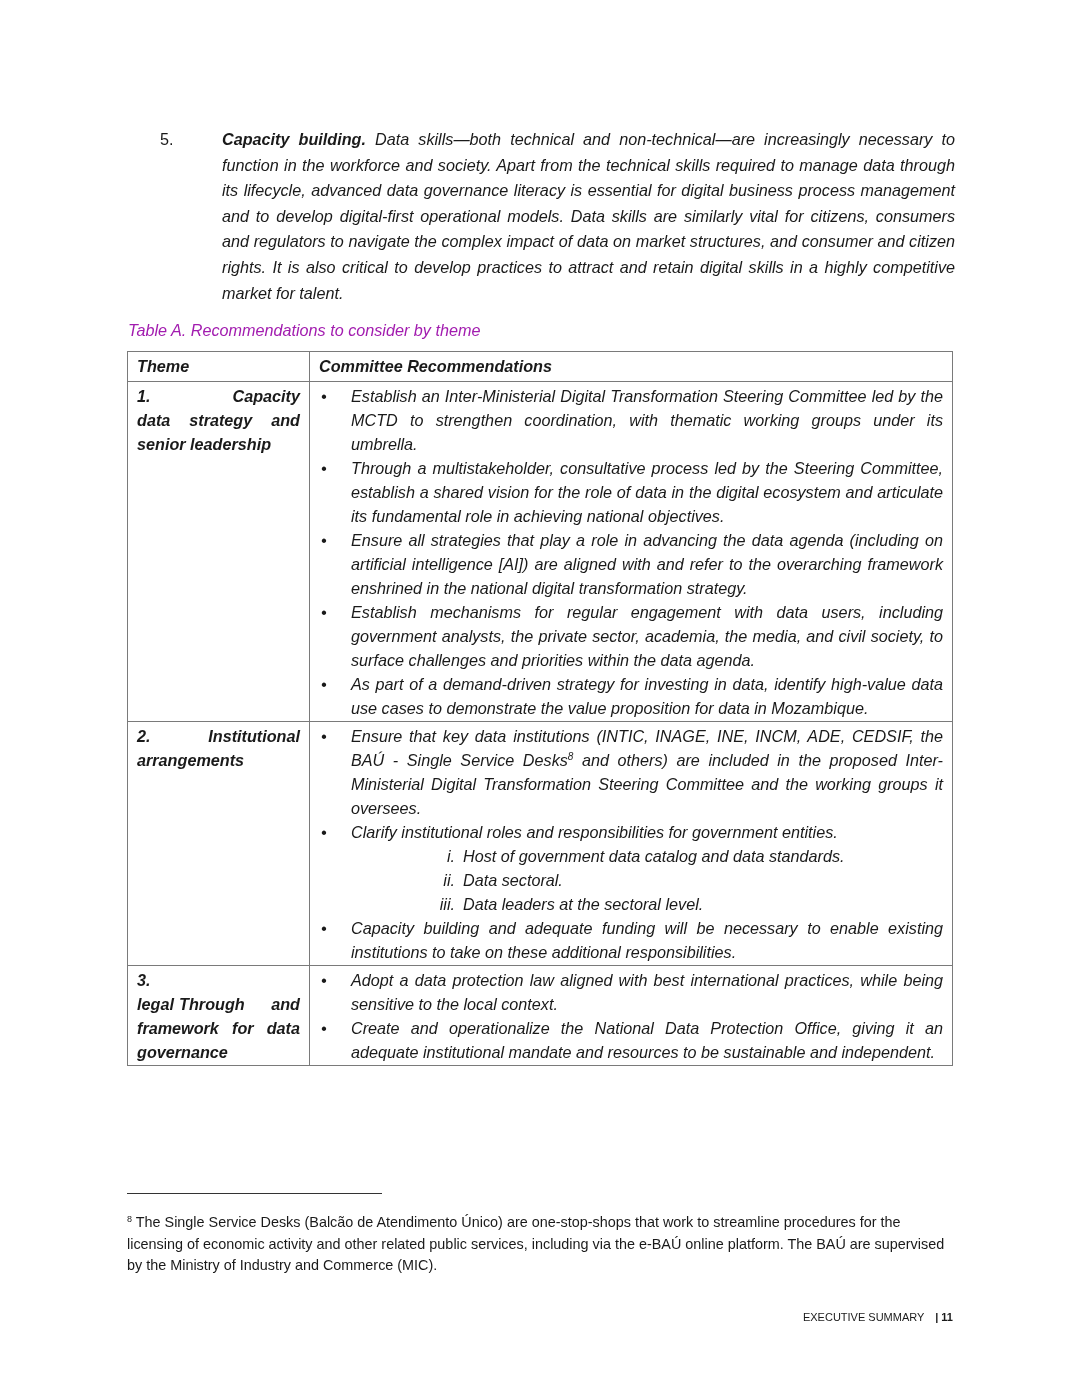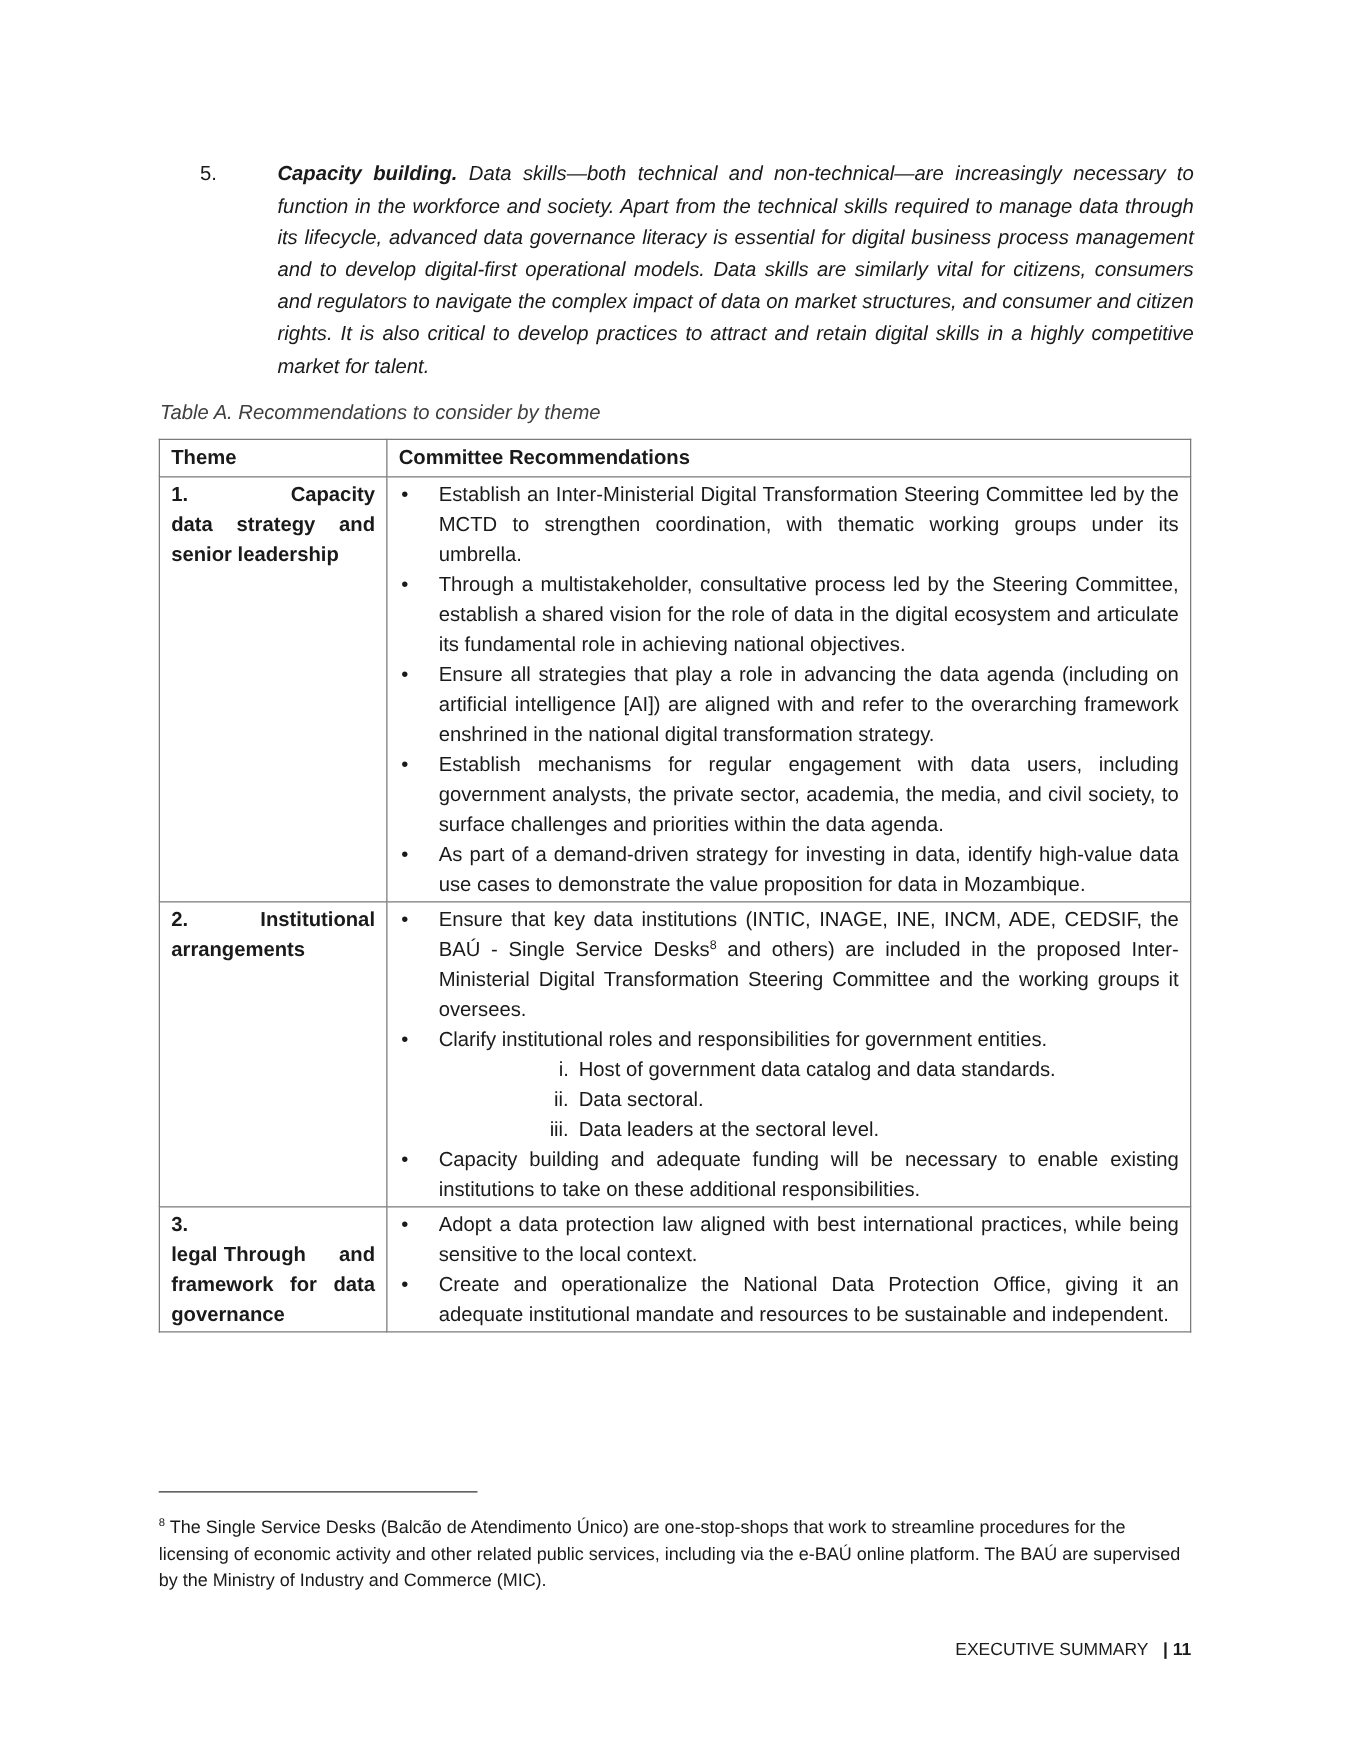--- a/index.html
+++ b/index.html
@@ -9,47 +9,47 @@
   }
   .para {
     position: absolute; left: 160px; top: 127px; width: 795px;
     font-size: 16.2px; line-height: 25.6px;
   }
   .para .num { position: absolute; left: 0; top: 0; }
   .para .body { margin-left: 62px; text-align: justify; font-style: italic; }
   .para .lead { font-weight: bold; }
   .caption {
     position: absolute; left: 128px; top: 321px;
-    font-style: italic; color: #404040; font-size: 16.2px;
+    font-style: italic; color: #a21caf; font-size: 16.2px;
   }
   table.rec {
     position: absolute; left: 127px; top: 351px; width: 826px;
     border-collapse: collapse; font-size: 16.2px; line-height: 24px;
   }
   table.rec td, table.rec th {
-    border: 1px solid #7a7a7a; vertical-align: top; padding: 2px 9px 1px 9px;
+    border: 1px solid #7a7a7a; vertical-align: top; padding: 2px 9px 1px 9px; font-style: italic;
   }
   table.rec th { text-align: left; font-weight: bold; padding-top: 2px; padding-bottom: 3px; }
   table.rec td.theme { width: 163px; font-weight: bold; text-align: justify; text-align-last: left; }
   .theme-num { display: inline-block; width: 60px; }
   .theme-rest1 { float: right; }
   ul.recs { list-style: none; margin: 0; padding: 0; }
   ul.recs > li { position: relative; padding-left: 32px; text-align: justify; }
   ul.recs > li .bullet { position: absolute; left: 2px; top: 0; }
   ol.sub { list-style: none; margin: 0; padding: 0; }
   ol.sub li { position: relative; padding-left: 112px; }
   ol.sub li .rn { position: absolute; left: 40px; width: 64px; text-align: right; }
   .fn-rule { position: absolute; left: 127px; top: 1193px; width: 255px; height: 0; border-top: 1.5px solid #333; }
   .footnote {
     position: absolute; left: 127px; top: 1212px; width: 830px;
     font-size: 14.4px; line-height: 21.5px;
   }
   .footnote sup { font-size: 9px; vertical-align: 5px; }
   .footer {
-    position: absolute; right: 127px; top: 1311px; font-size: 14px;
+    position: absolute; right: 127px; top: 1311px; font-size: 11px;
   }
   .footer .sep { font-weight: bold; margin-left: 8px; }
   .footer .pg { font-weight: bold; }
   sup { font-size: 10px; vertical-align: 6px; line-height: 0; }
 </style>
 </head>
 <body>
 
 <div class="para">
   <span class="num">5.</span>

